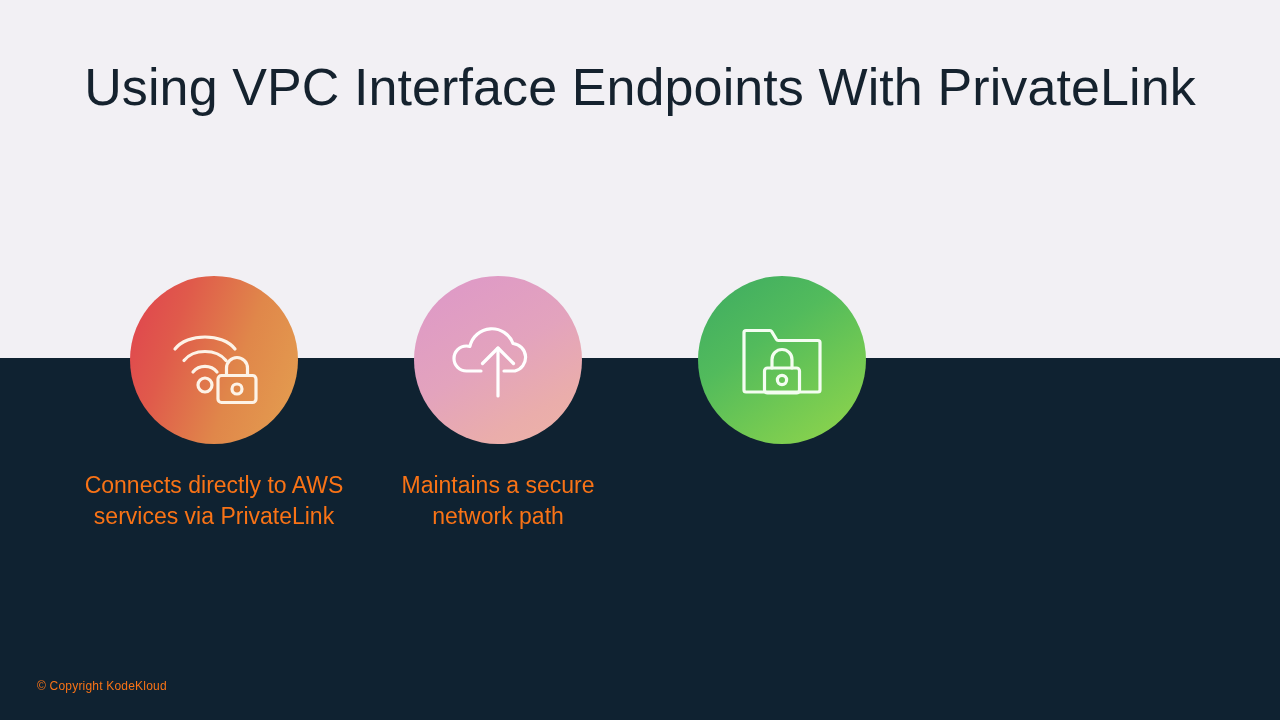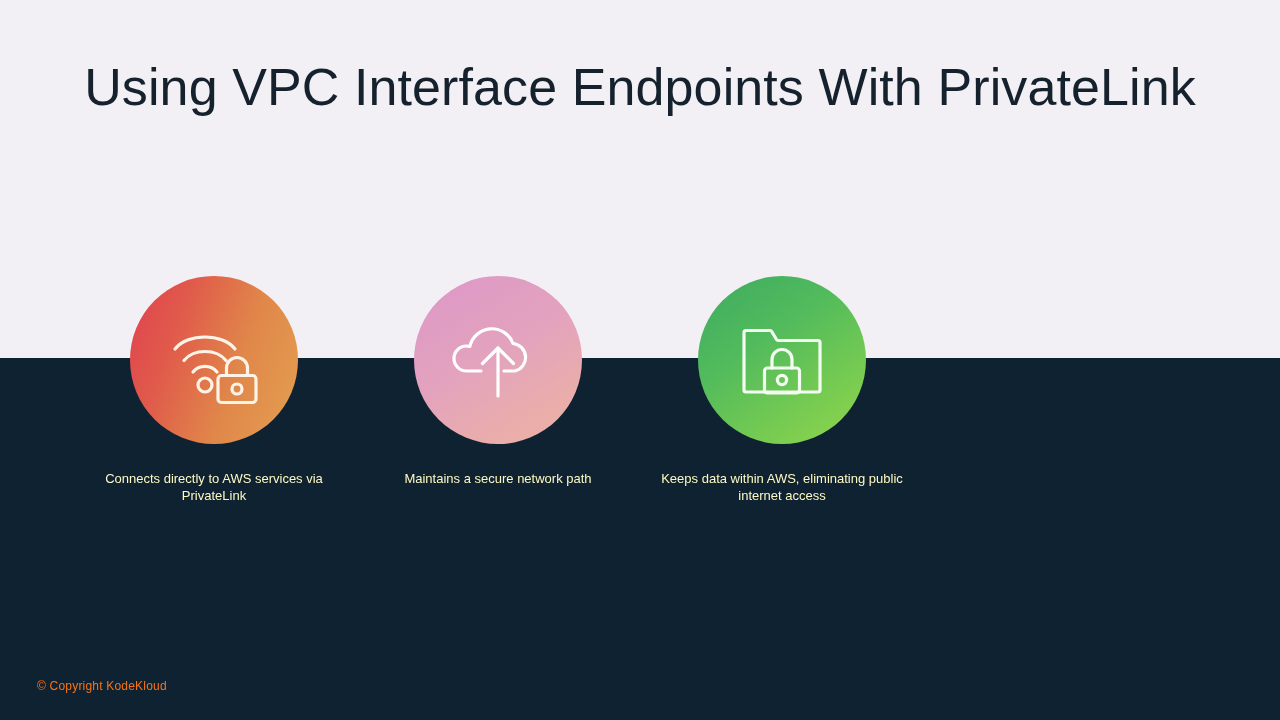--- a/index.html
+++ b/index.html
@@ -95,23 +95,23 @@
   }
 
   .icon-svg {
     display: block;
   }
 
   .caption {
     margin-top: 26px;
     width: 260px;
     text-align: center;
-    font-size: 13px;
+    font-size: 23px;
     line-height: 1.33;
-    color: #fef9c3;
+    color: #f97316;
     font-weight: 400;
   }
 
   
   .footer {
     position: absolute;
     left: 37px;
     top: 679px;
     font-size: 12px;
     color: #f97316;
@@ -164,20 +164,19 @@
       <div class="circle circle-3">
         <span>
           <svg class="icon-svg" width="104" height="104" viewBox="0 0 104 104" fill="none" stroke="#f4fdf1" stroke-width="3.2" stroke-linecap="round" stroke-linejoin="round">
             <path d="M14 82 V24.5 a2 2 0 0 1 2-2 H40 a2 2 0 0 1 1.7 1 L46.5 31.5 a2 2 0 0 0 1.7 1 H88 a2 2 0 0 1 2 2 V82 a2 2 0 0 1 -2 2 H16 a2 2 0 0 1 -2 -2 Z"></path>
             <path d="M42 60 v-8.5 a10 10 0 0 1 20 0 V60"></path>
             <rect x="34.5" y="60" width="35" height="25" rx="3"></rect>
             <circle cx="52" cy="72" r="4.6"></circle>
           </svg>
         </span>
       </div>
-      <div class="caption">Keeps data within AWS, eliminating public internet access</div>
     </div>
 
   </div>
 
   <div class="footer">© Copyright KodeKloud</div>
 
 </div>
 
 </body></html>

